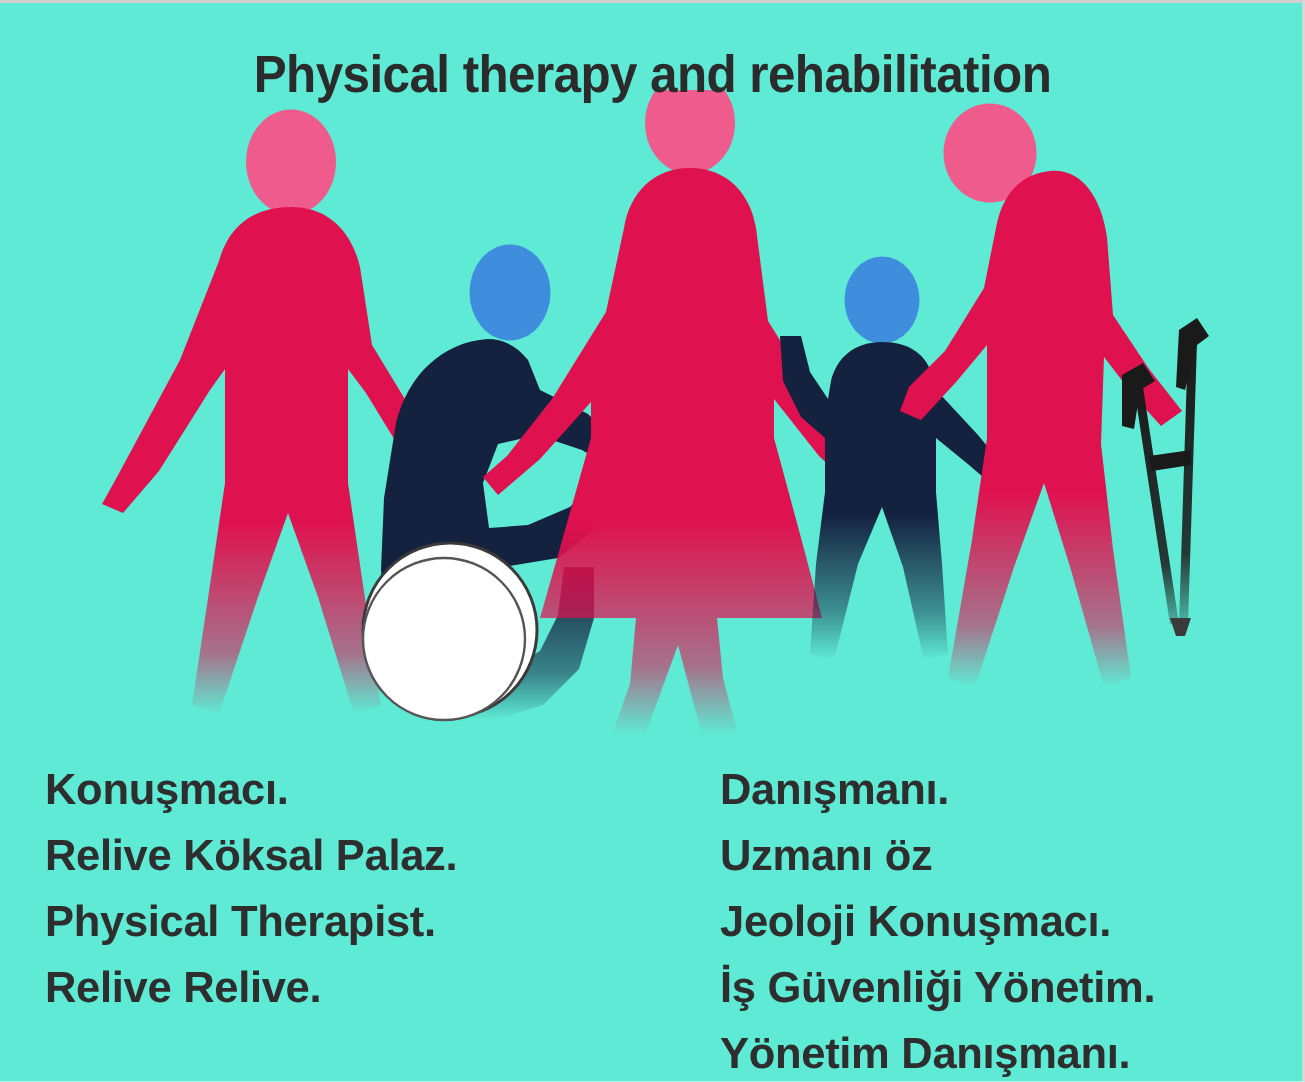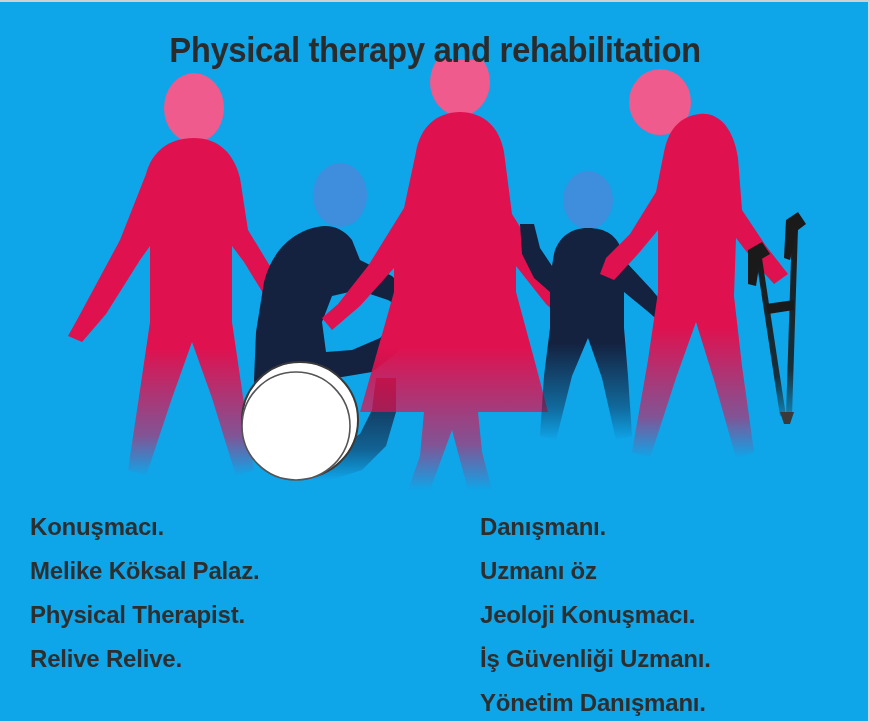--- a/index.html
+++ b/index.html
@@ -4,21 +4,21 @@
 <style>
   html, body {
     margin: 0;
     padding: 0;
     background: #ffffff;
   }
   #poster {
     position: relative;
     width: 870px;
     height: 721px;
-    background: #0ea5e9;
+    background: #5eead4;
     overflow: hidden;
     font-family: "Liberation Sans", sans-serif;
     border-top: 2px solid #d0d0d0;
     border-right: 2px solid #d8d8d8;
     box-sizing: border-box;
   }
 
   
   #title {
     position: absolute;
@@ -43,21 +43,21 @@
     top: 58px;
     width: 870px;
     height: 430px;
     z-index: 10;
   }
 
   
   .credits {
     position: absolute;
     font-family: "Liberation Sans", sans-serif;
-    font-size: 24px;
+    font-size: 29px;
     font-weight: bold;
     line-height: 44px;
     color: #2e2e2e;
     white-space: nowrap;
     letter-spacing: -0.2px;
   }
   #credits-left  { left: 30px;  top: 503px; }
   #credits-right { left: 480px; top: 503px; }
   .credits .line { display: block; }
 </style>
@@ -278,26 +278,26 @@
         <path fill="url(#fadeCane)" d="M792 168 L 798 168 L 792 356 L 786 356 Z"></path>
         <path fill="url(#fadeCane)" d="M756 198 L 762 198 L 786 356 L 780 356 Z"></path>
         <path fill="#1a1a1a" d="M766 244 L 794 240 L 794 250 L 768 254 Z"></path>
         <path fill="#3a3a3a" d="M780 352 L 794 352 L 790 364 L 784 364 Z"></path>
       </g>
     </g>
   </svg>
 
   <div id="credits-left" class="credits">
     <span class="line">Konuşmacı.</span>
-    <span class="line">Melike Köksal Palaz.</span>
+    <span class="line">Relive Köksal Palaz.</span>
     <span class="line">Physical Therapist.</span>
     <span class="line">Relive Relive.</span>
   </div>
 
   <div id="credits-right" class="credits">
     <span class="line">Danışmanı.</span>
     <span class="line">Uzmanı öz</span>
     <span class="line">Jeoloji Konuşmacı.</span>
-    <span class="line">İş Güvenliği Uzmanı.</span>
+    <span class="line">İş Güvenliği Yönetim.</span>
     <span class="line">Yönetim Danışmanı.</span>
   </div>
 
 </div>
 
 </body></html>

